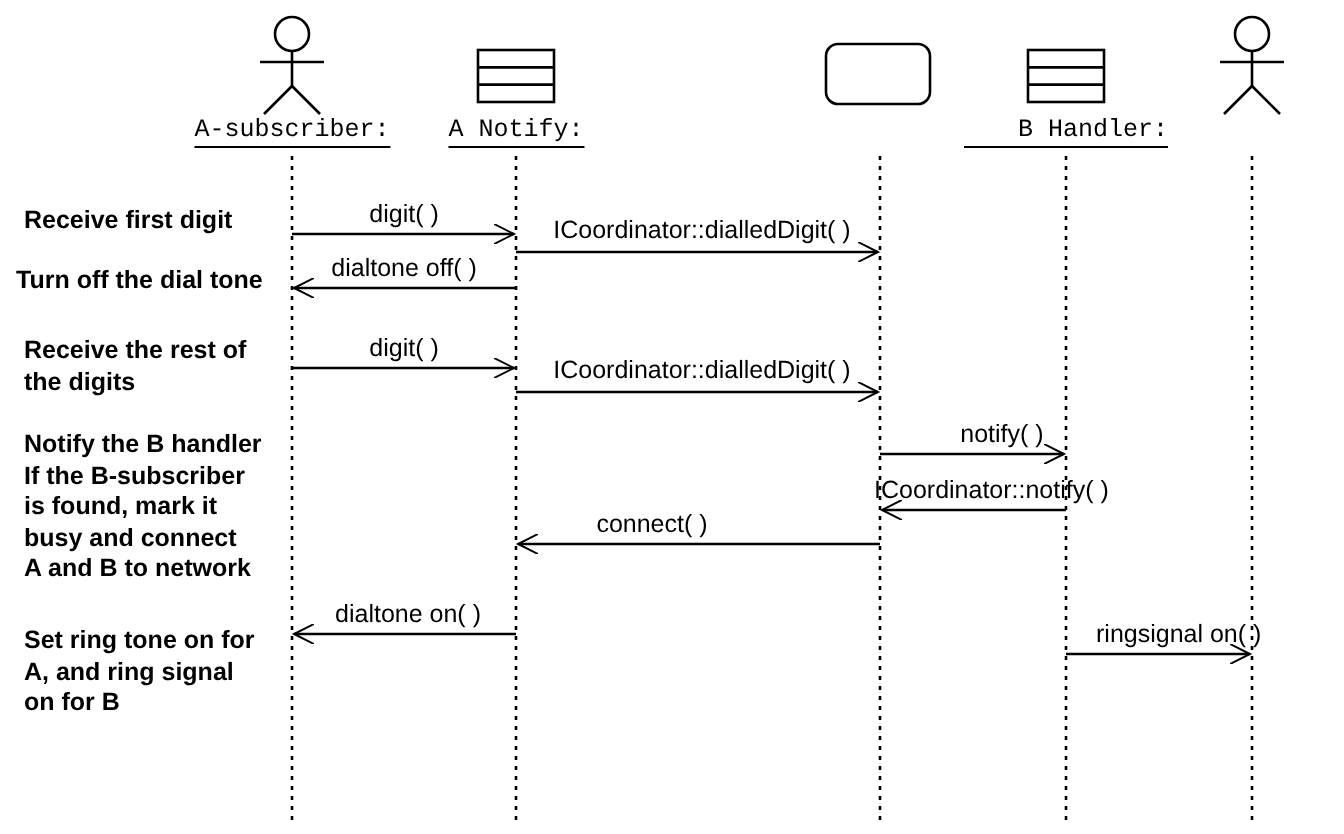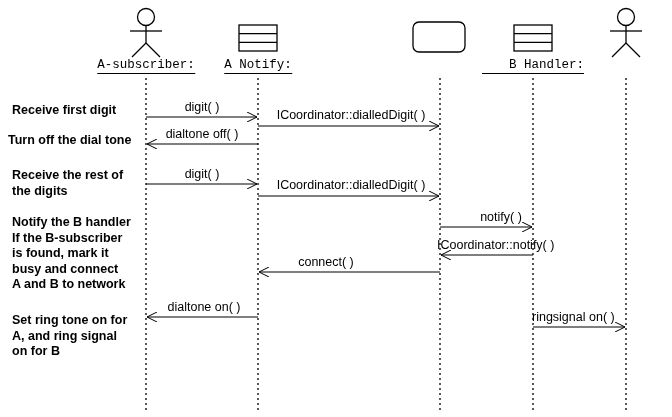--- a/index.html
+++ b/index.html
@@ -123,21 +123,21 @@
 
   <div class="lbl ctr" style="left:202px; top:100px;">digit( )</div>
   <div class="lbl ctr" style="left:351px; top:108px;">ICoordinator::dialledDigit( )</div>
   <div class="lbl ctr" style="left:202px; top:127px;">dialtone off( )</div>
   <div class="lbl ctr" style="left:202px; top:167px;">digit( )</div>
   <div class="lbl ctr" style="left:351px; top:178px;">ICoordinator::dialledDigit( )</div>
   <div class="lbl ctr" style="left:489px; top:210px;margin-left:12px;">notify( )</div>
   <div class="lbl" style="left:437px; top:238px;">ICoordinator::notify( )</div>
   <div class="lbl ctr" style="left:326px; top:255px;">connect( )</div>
   <div class="lbl ctr" style="left:204px; top:300px;">dialtone on( )</div>
-  <div class="lbl" style="left:532px; top:310px;">ringsignal on( )</div>
+  <div class="lbl" style="left:548px; top:310px;">ringsignal on( )</div>
 
   <div class="note" style="left:12px; top:103px;">Receive first digit</div>
   <div class="note" style="left:8px; top:133px;">Turn off the dial tone</div>
   <div class="note" style="left:12px; top:168px;">Receive the rest of
 the digits</div>
   <div class="note" style="left:12px; top:215px;">Notify the B handler
 If the B-subscriber
 is found, mark it
 busy and connect
 A and B to network</div>

